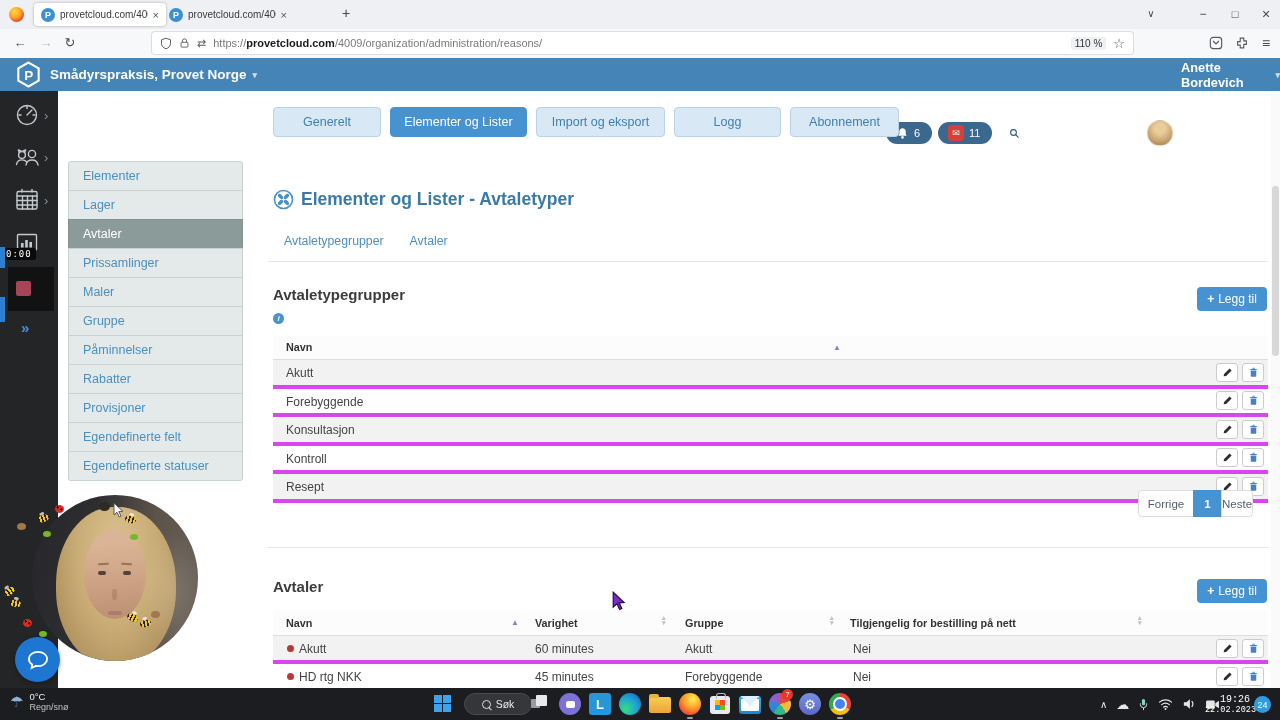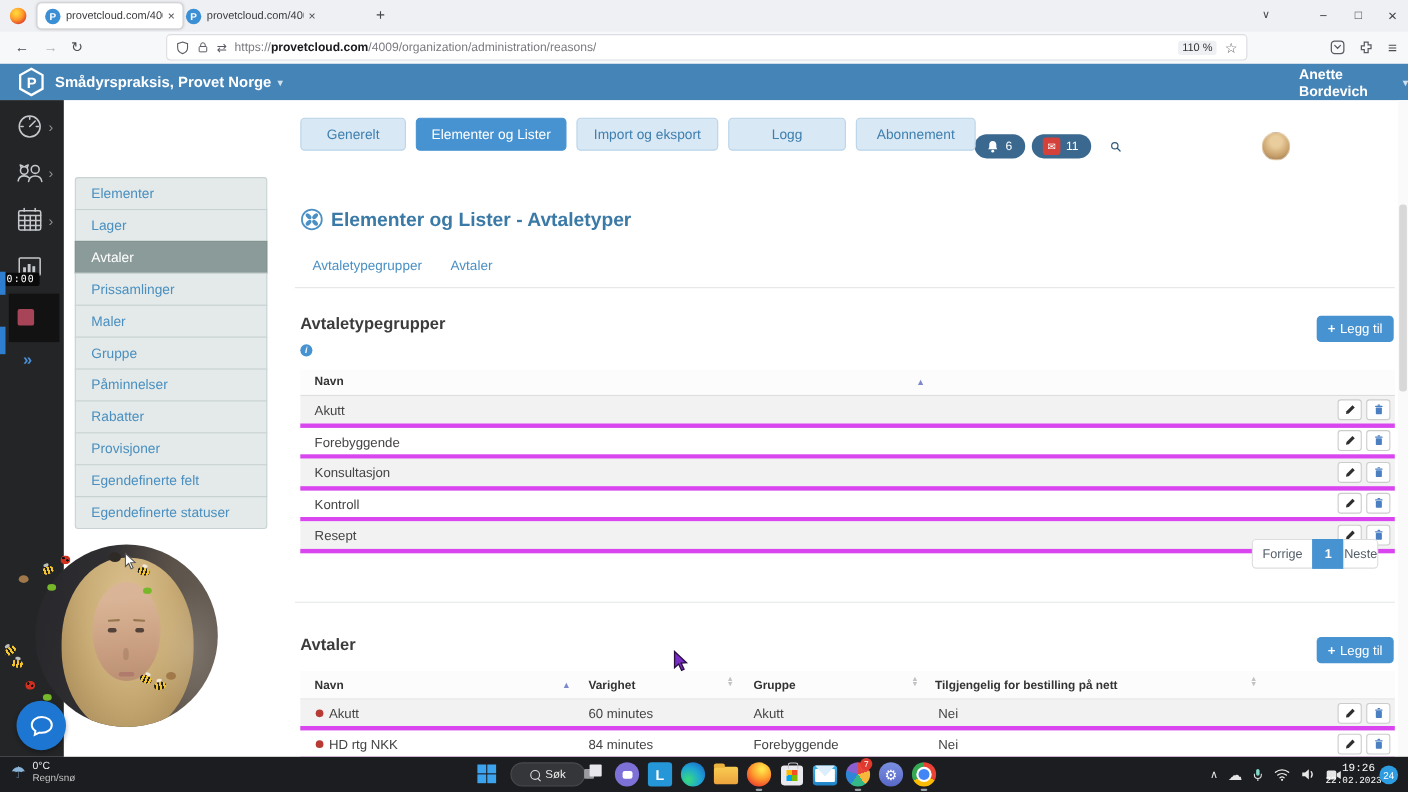--- a/index.html
+++ b/index.html
@@ -336,21 +336,21 @@
       </div>
     <div class="subnav-item">
         <span>Egendefinerte felt</span>
       </div>
     <div class="subnav-item">
         <span>Egendefinerte statuser</span>
       </div>
   </div>
 
   <div class="admin-tabs">
-    <div class="atab" style="width:96px;">
+    <div class="atab" style="width:108px;">
         <span>Generelt</span>
       </div>
     <div class="atab active" style="width:137px;">
         <span>Elementer og Lister</span>
       </div>
     <div class="atab" style="width:129px;">
         <span>Import og eksport</span>
       </div>
     <div class="atab" style="width:107px;">
         <span>Logg</span>
@@ -528,21 +528,21 @@
               <rect x="4" y="5" width="8" height="9" rx="1"></rect>
               <rect x="3" y="2.8" width="10" height="1.6" rx=".8"></rect>
               <rect x="6.2" y="1" width="3.6" height="1.6" rx=".8"></rect>
             </svg>
           </button>
       </span>
     </div>
     <div class="trow" style="height:24px;">
       <span class="reddot"></span>
       <span class="td" style="left:26px;">HD rtg NKK</span>
-      <span class="td" style="left:262px;">84 minutes</span>
+      <span class="td" style="left:262px;">45 minutes</span>
       <span class="td" style="left:412px;">Forebyggende</span>
       <span class="td" style="left:580px;">Nei</span>
       <span class="row-actions">
         <button class="act-btn">
             <svg width="11" height="11" viewBox="0 0 16 16">
               <path d="M11 2l3 3-8 8-3.6.6L3 10z" fill="#2f2f2f"></path>
             </svg>
           </button>
         <button class="act-btn">
             <svg width="11" height="11" viewBox="0 0 16 16" fill="#4a7fc1">

